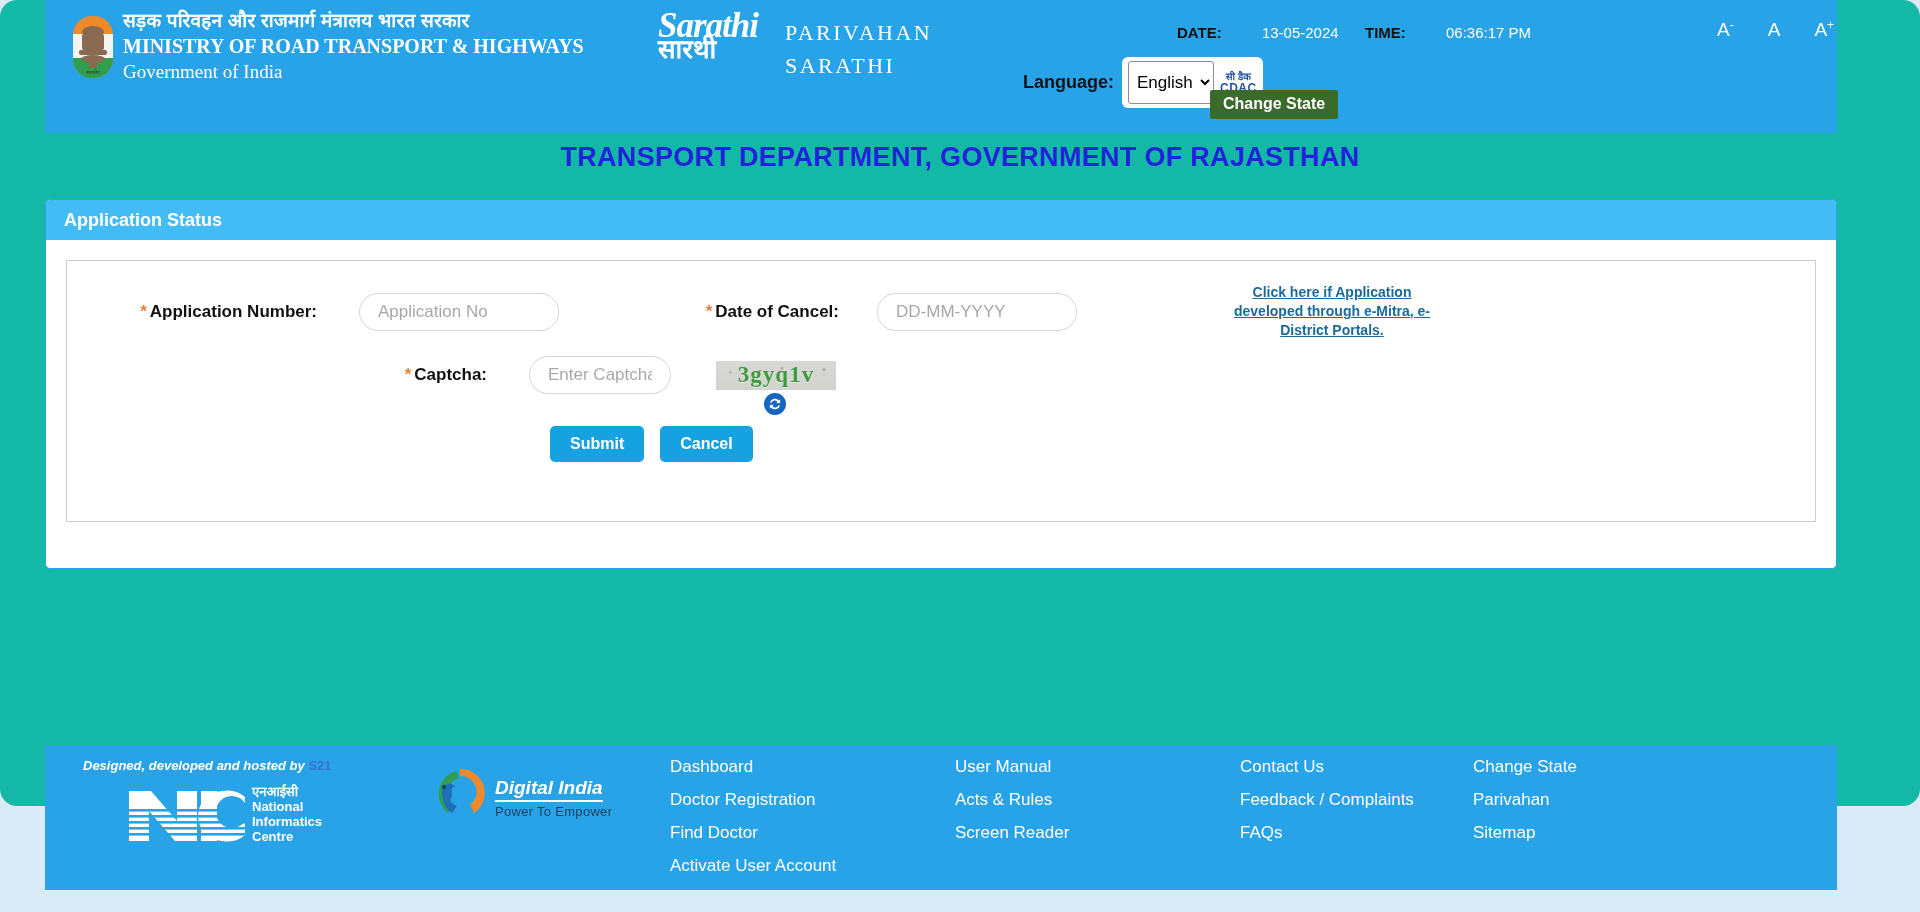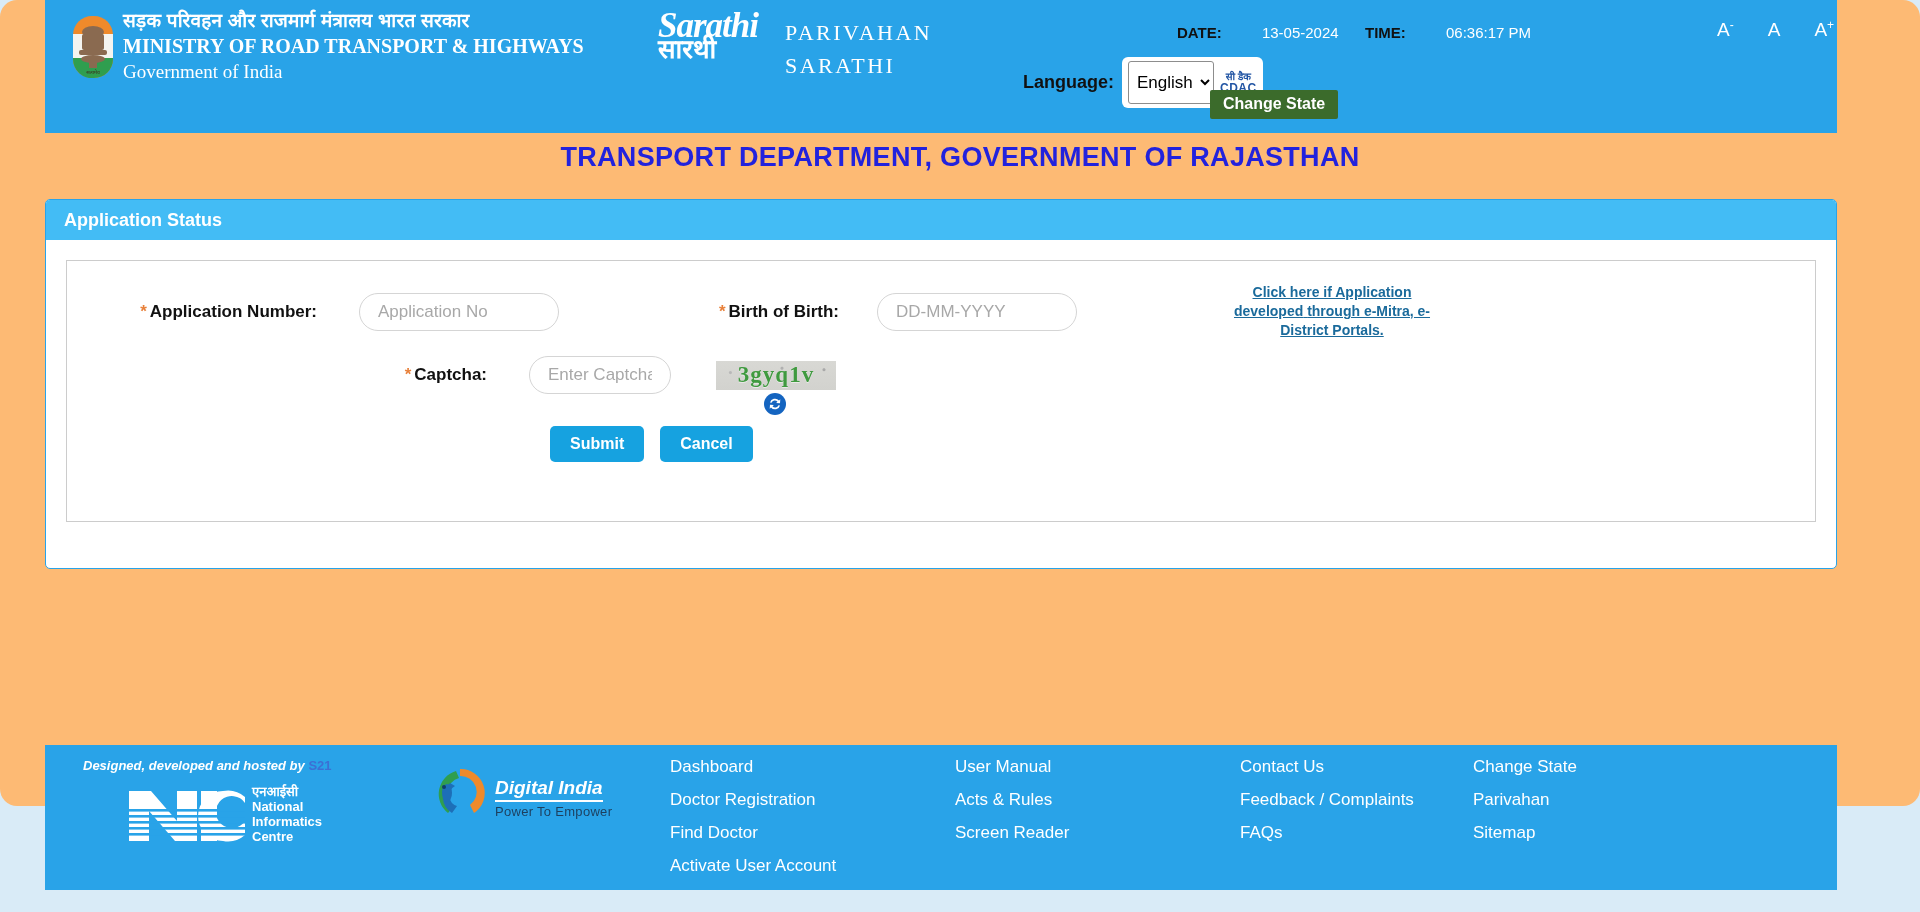--- a/index.html
+++ b/index.html
@@ -3,21 +3,21 @@
 <meta charset="utf-8">
 <style>
   * { box-sizing: border-box; }
   html, body {
     margin: 0; padding: 0;
     width: 1920px; height: 912px;
     background: #d9ebf7;
     font-family: "Liberation Sans", sans-serif;
     overflow: hidden;
   }
-  .page { position: relative; width: 1920px; height: 806px; background: #fdba74; border-radius: 17px; }
+  .page { position: relative; width: 1920px; height: 806px; background: #14b8a6; border-radius: 17px; }
 
   
   .header {
     position: absolute; left: 45px; top: 0; width: 1792px; height: 133px;
     background: #29a3e8;
   }
   .emblem {
     position: absolute; left: 24px; top: 14px; width: 48px; height: 66px;
   }
   .ministry-text {
@@ -304,21 +304,21 @@
     <div class="panel-body">
       <div class="inner-box">
 
         <div class="row-appno">
           <span class="field-label lbl-appno">
             <span class="req">*</span><span>Application Number:</span>
           </span>
           <input class="pill-input in-appno" type="text" placeholder="Application No" style="">
 
           <span class="field-label lbl-dob">
-            <span class="req">*</span><span>Birth of Birth:</span>
+            <span class="req">*</span><span>Date of Cancel:</span>
           </span>
           <input class="pill-input in-dob" type="text" placeholder="DD-MM-YYYY" style="">
 
           <span class="emitra-link">
             <span>Click here if Application developed</span>
             <span>through e-Mitra, e-District Portals.</span>
           </span>
         </div>
 
         <div class="row-captcha">

